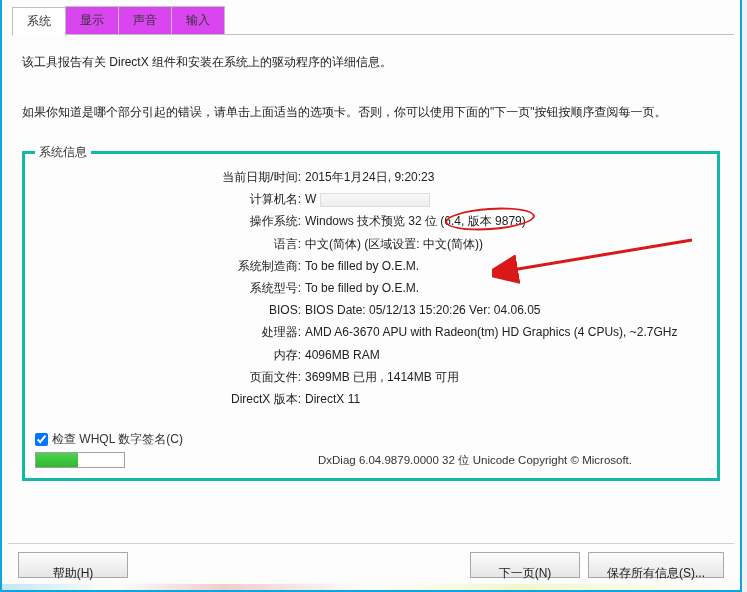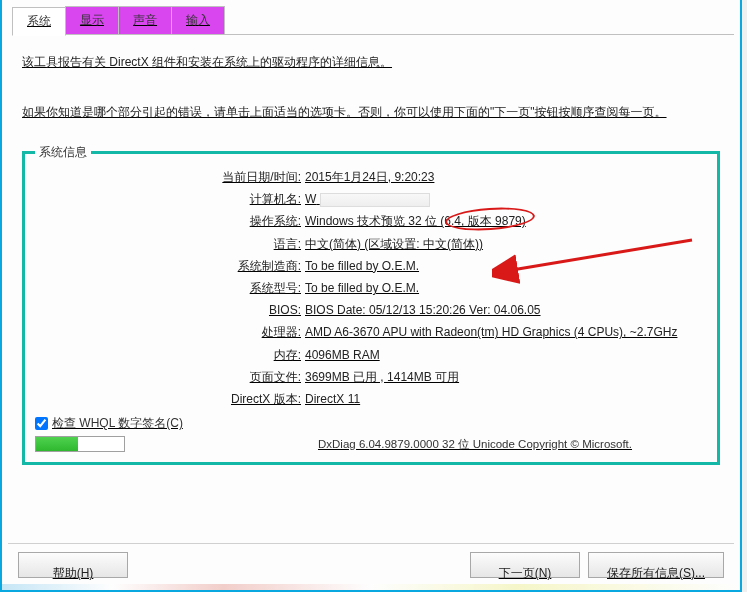--- a/index.html
+++ b/index.html
@@ -19,21 +19,20 @@
       height: 592px;
       background: #fdfdfd;
       border: 2px solid #0aa8e0;
       border-top: none;
     }
     .content-area {
       padding: 6px;
       height: 100%;
       display: flex;
       flex-direction: column;
-      text-decoration: underline;
     }
     .tabs {
       display: flex;
       border-bottom: 1px solid #c0c0c0;
       margin-bottom: 10px;
       margin-left: 4px;
     }
     .tab {
       padding: 5px 14px;
       border: 1px solid #c0c0c0;
@@ -106,21 +105,21 @@
     .arrow-svg {
       position: absolute;
       left: 490px; top: 230px;
       width: 210px; height: 70px;
       pointer-events: none;
     }
     .checkbox-row {
       display: flex;
       align-items: center;
       gap: 4px;
-      margin-top: 6px;
+      margin-top: 22px;
       font-size:12px;
     }
     .checkbox-row input { width:13px; height:13px; }
     .footer-row {
       display:flex;
       align-items:center;
       gap:8px;
       margin-top:4px;
       font-size:12px;
     }

